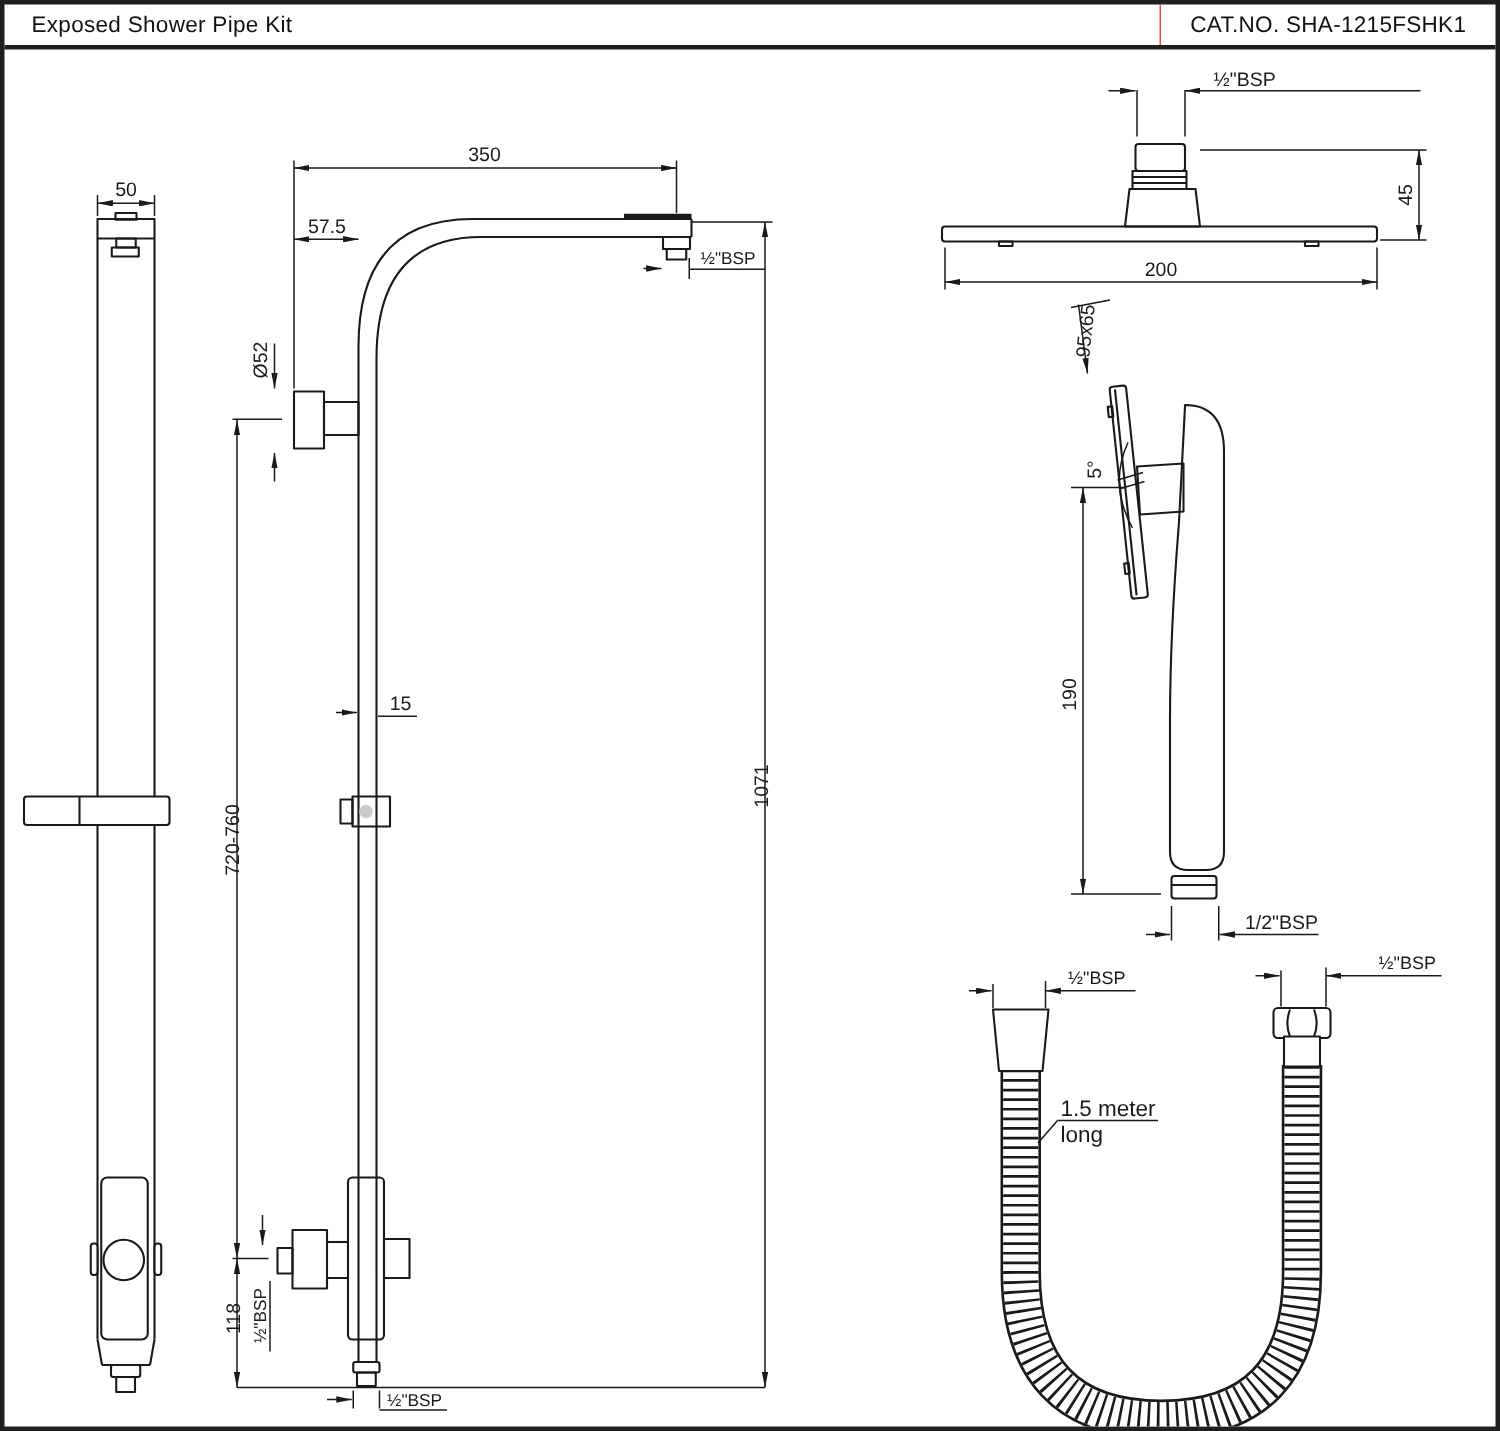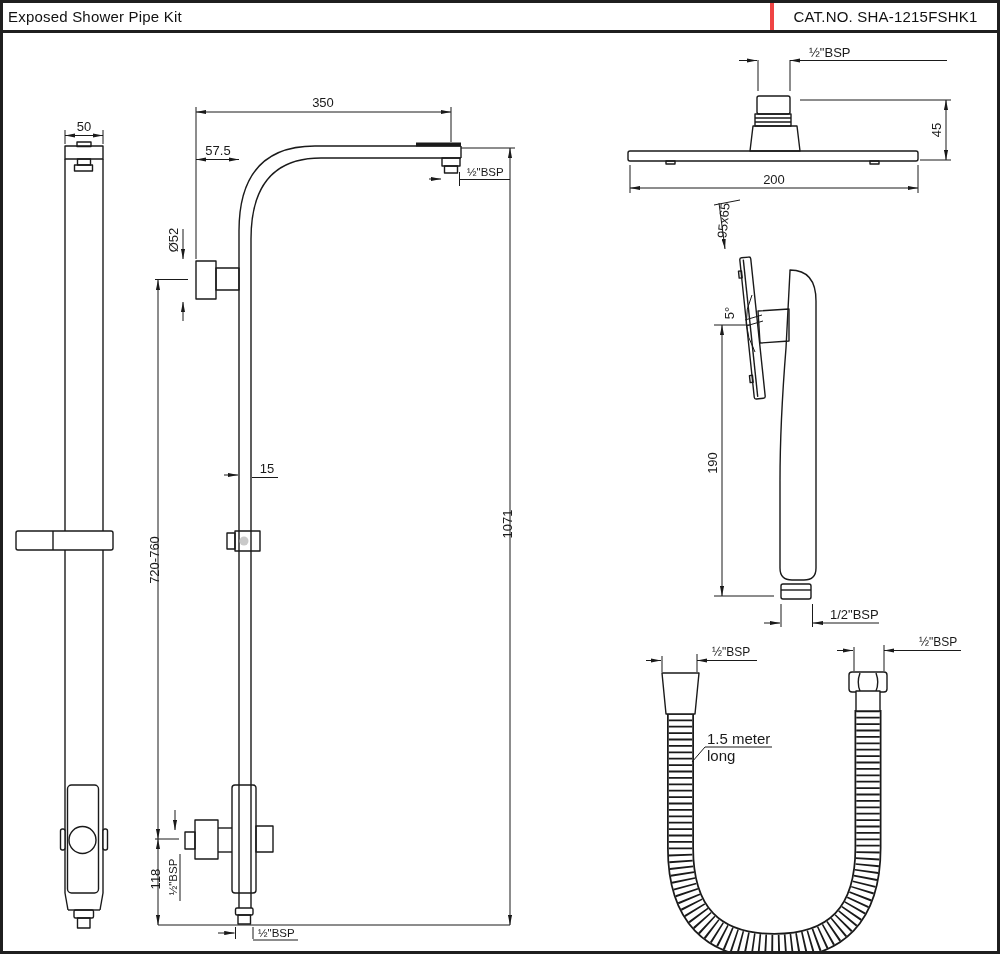--- a/index.html
+++ b/index.html
@@ -6,25 +6,25 @@
   .frame{
     box-sizing:border-box;width:1000px;height:954px;
     border:3px solid #1f1f1f;background:#fff;
     font-family:"Liberation Sans", sans-serif;color:#111;
     display:flex;flex-direction:column;
   }
   .titlebar{
     display:flex;flex:0 0 27px;border-bottom:3px solid #1f1f1f;align-items:stretch;
   }
   .titlebar .cell-left{
-    flex:1 1 auto;display:flex;align-items:center;padding-left:5px;
+    flex:1 1 auto;display:flex;align-items:center;padding-left:18px;
     font-size:15px;letter-spacing:.2px;
   }
   .titlebar .cell-right{
-    flex:0 0 223px;border-left:4px solid #ef4444;display:flex;align-items:center;justify-content:center;
+    flex:0 0 223px;border-left:1px solid #ef4444;display:flex;align-items:center;justify-content:center;
     font-size:15px;letter-spacing:.2px;
   }
   .canvas-wrap{flex:1 1 auto;overflow:hidden;}
   svg{display:block;}
   svg text{fill:#1a1a1a;font-family:"Liberation Sans", sans-serif;}
   .obj{stroke:#1a1a1a;stroke-width:1.4;fill:none;stroke-linejoin:round;stroke-linecap:butt;}
   .objfill{stroke:#1a1a1a;stroke-width:1.4;fill:#fff;stroke-linejoin:round;}
   .solid{fill:#1a1a1a;stroke:none;}
   .dim{stroke:#1a1a1a;stroke-width:1;fill:none;stroke-linecap:butt;}
   .t13{font-size:13px;}

